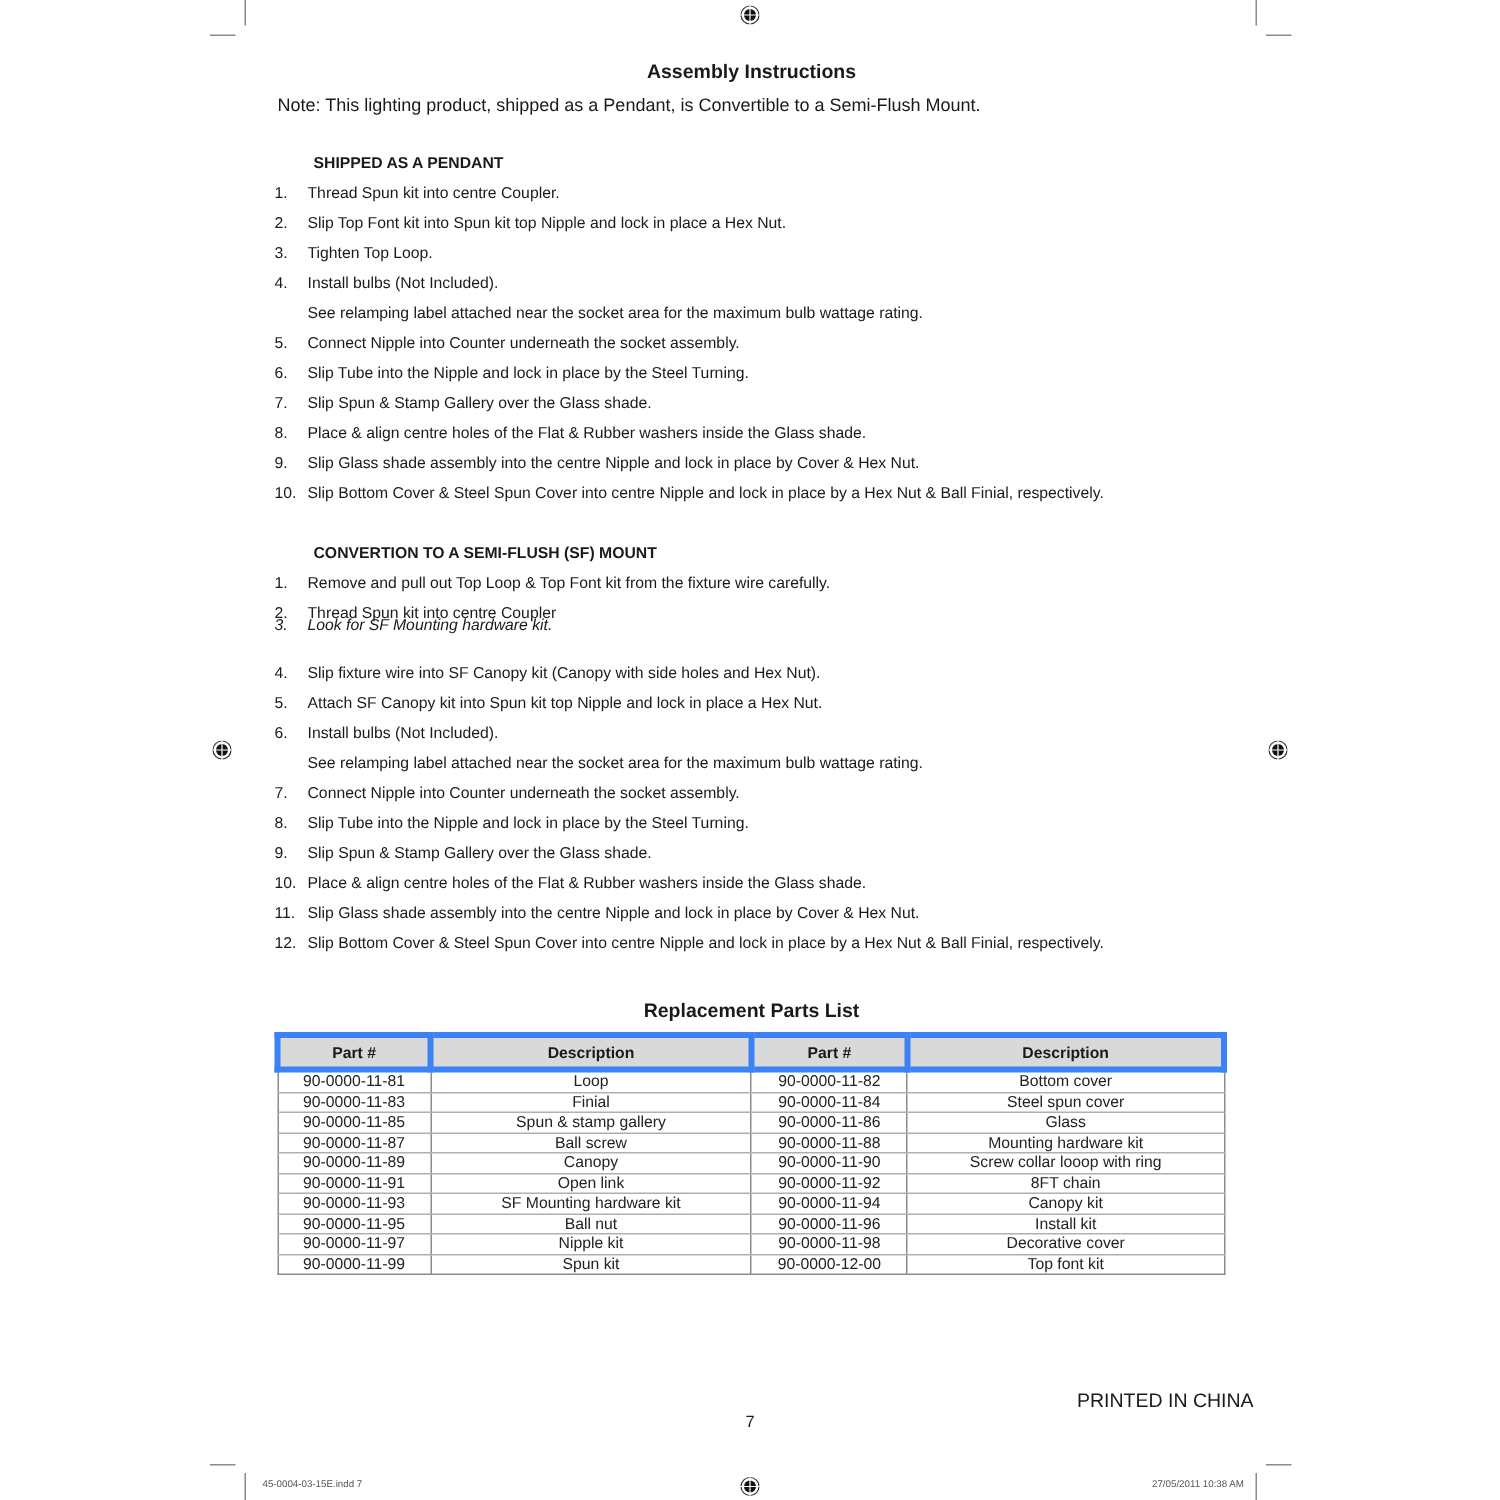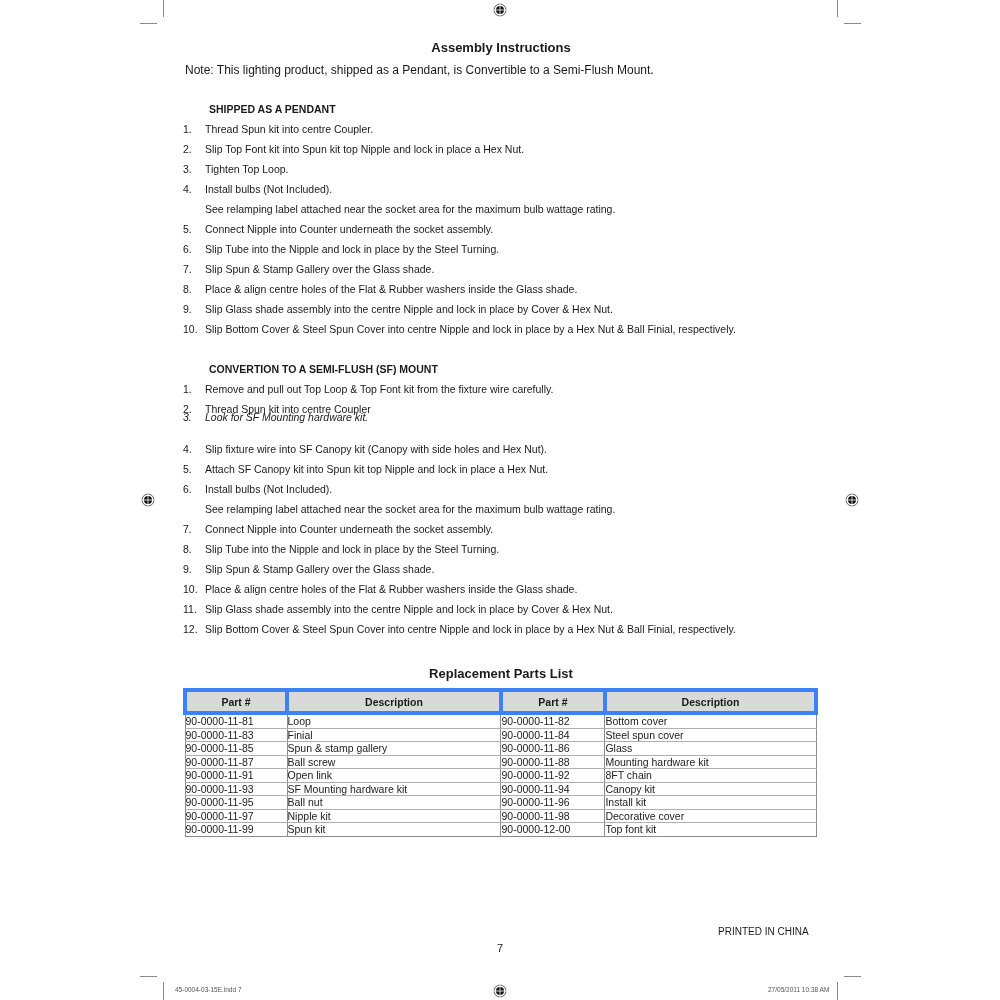--- a/index.html
+++ b/index.html
@@ -14,24 +14,24 @@
   .step { position: absolute; left: 183px; font-size: 10.5px; white-space: nowrap; }
   .step .num { display: inline-block; width: 22px; }
   .step.cont { left: 205px; }
   h2.parts-title { position: absolute; left: 0; width: 1002px; top: 666px; margin: 0;
                    text-align: center; font-size: 13px; font-weight: bold; }
   table.parts { position: absolute; left: 183px; top: 688px; width: 635px;
                 border-collapse: collapse; font-size: 10.5px; }
   table.parts th { background: #d9d9d9; font-weight: bold; height: 19px;
                    border: 4px solid #3b82f6; text-align: center; padding: 0; }
   table.parts td { height: 12.5px; line-height: 12px; border-left: 1px solid #8c8c8c; border-right: 1px solid #8c8c8c;
-                   border-bottom: 1px solid #b0b0b0; padding: 0; color: #222; }
+                   border-bottom: 1px solid #b0b0b0; text-align: center; padding: 0; color: #222; }
   table.parts tr:last-child td { border-bottom: 1px solid #8c8c8c; }
   .c1 { width: 101px; } .c2 { width: 216px; } .c3 { width: 103px; } .c4 { width: 213px; }
-  .printed { position: absolute; left: 718px; top: 926px; font-size: 10px; }
+  .printed { position: absolute; left: 718px; top: 926px; font-size: 13px; }
   .pagenum { position: absolute; left: 0; width: 1000px; top: 942px; text-align: center; font-size: 11px; }
   .slug { position: absolute; top: 986px; font-size: 6.5px; color: #555; }
 </style>
 </head>
 <body>
 
 <div class="crop" style="left:163px;top:0;width:1px;height:17px;"></div>
 <div class="crop" style="left:140px;top:23px;width:17px;height:1px;"></div>
 <div class="crop" style="left:837px;top:0;width:1px;height:17px;"></div>
 <div class="crop" style="left:844px;top:23px;width:17px;height:1px;"></div>
@@ -126,20 +126,26 @@
         <td>90-0000-11-86</td>
         <td>Glass</td>
       </tr>
       <tr>
         <td>90-0000-11-87</td>
         <td>Ball screw</td>
         <td>90-0000-11-88</td>
         <td>Mounting hardware kit</td>
       </tr>
       <tr>
+        <td>90-0000-11-89</td>
+        <td>Canopy</td>
+        <td>90-0000-11-90</td>
+        <td>Screw collar looop with ring</td>
+      </tr>
+      <tr>
         <td>90-0000-11-91</td>
         <td>Open link</td>
         <td>90-0000-11-92</td>
         <td>8FT chain</td>
       </tr>
       <tr>
         <td>90-0000-11-93</td>
         <td>SF Mounting hardware kit</td>
         <td>90-0000-11-94</td>
         <td>Canopy kit</td>

